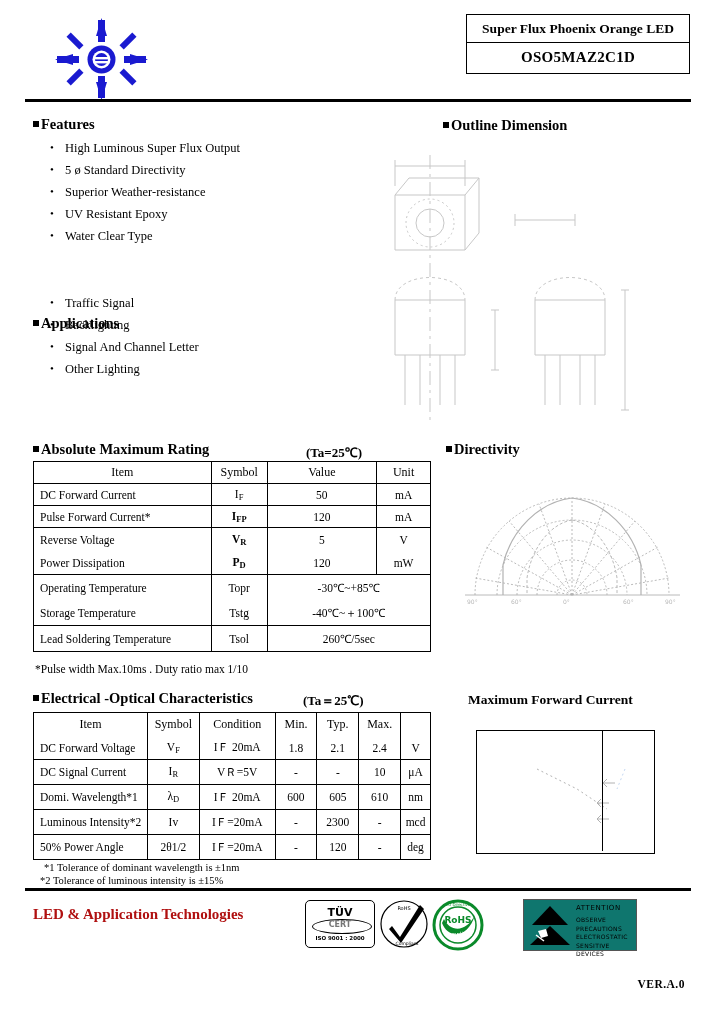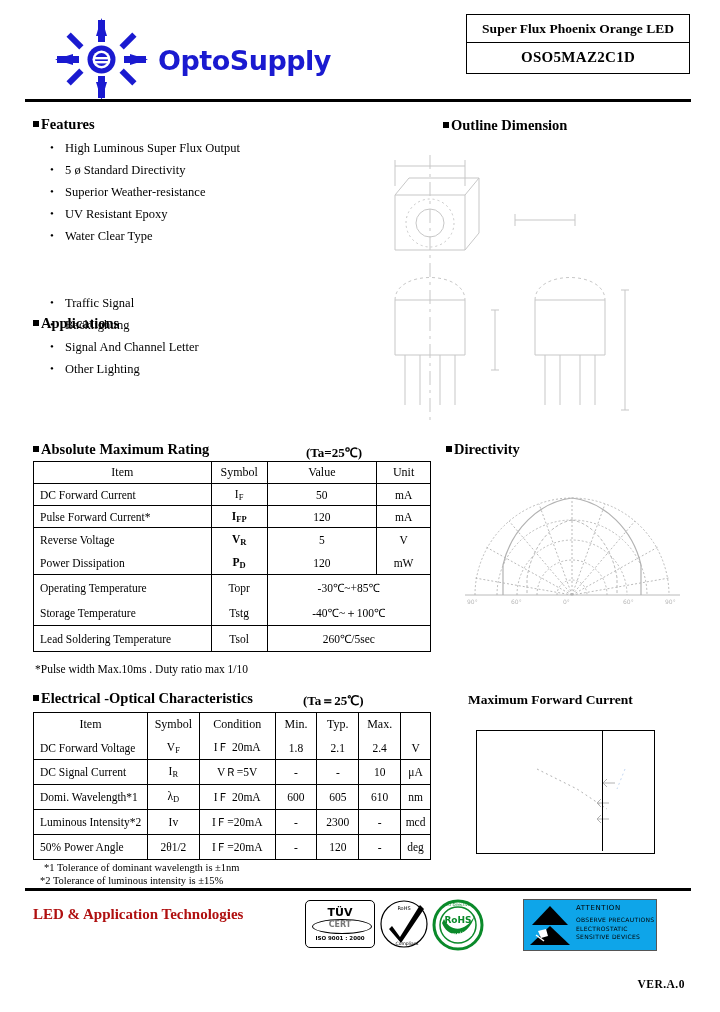--- a/index.html
+++ b/index.html
@@ -188,23 +188,23 @@
     position: absolute;
   }
   .cert-box {
     border: 1px solid #000;
     background: #fff;
     box-sizing: border-box;
   }
   .esd-box {
     position: absolute;
     left: 523px; top: 899px;
-    width: 134px; height: 52px;
+    width: 114px; height: 52px;
     border: 1.2px solid #555;
-    background: #0ea5e9;
+    background: #0f766e;
     box-sizing: border-box;
   }
   .esd-title {
     position: absolute;
     left: 52px; top: 4px;
     font-family: "DejaVu Sans", sans-serif;
     font-size: 7px;
     letter-spacing: 0.6px;
   }
   .esd-lines {
@@ -250,21 +250,20 @@
         <rect x="70" y="14" width="6" height="18" transform="rotate(45 73 23)"></rect>
         <rect x="17" y="50" width="6" height="18" transform="rotate(45 20 59)"></rect>
         <rect x="70" y="50" width="6" height="18" transform="rotate(-45 73 59)"></rect>
         <circle cx="46.5" cy="41.5" r="14"></circle>
         <circle cx="46.5" cy="41.5" r="9" fill="#ffffff"></circle>
         <circle cx="46.5" cy="41.5" r="6.5" fill="#1a1ad0"></circle>
         <rect x="40" y="39" width="13" height="2.4" fill="#ffffff"></rect>
         <rect x="40" y="43" width="13" height="2.4" fill="#ffffff"></rect>
       </g>
     </svg>
-    <div class="logo-text">OptoSupply</div>
   </div>
 
   <div class="part-box">
     <div class="part-title">Super Flux Phoenix Orange LED</div>
     <div class="part-number">OSO5MAZ2C1D</div>
   </div>
 
   <div class="rule-top"></div>
 
   <div class="sect-h" style="left:33px; top:116px;">

